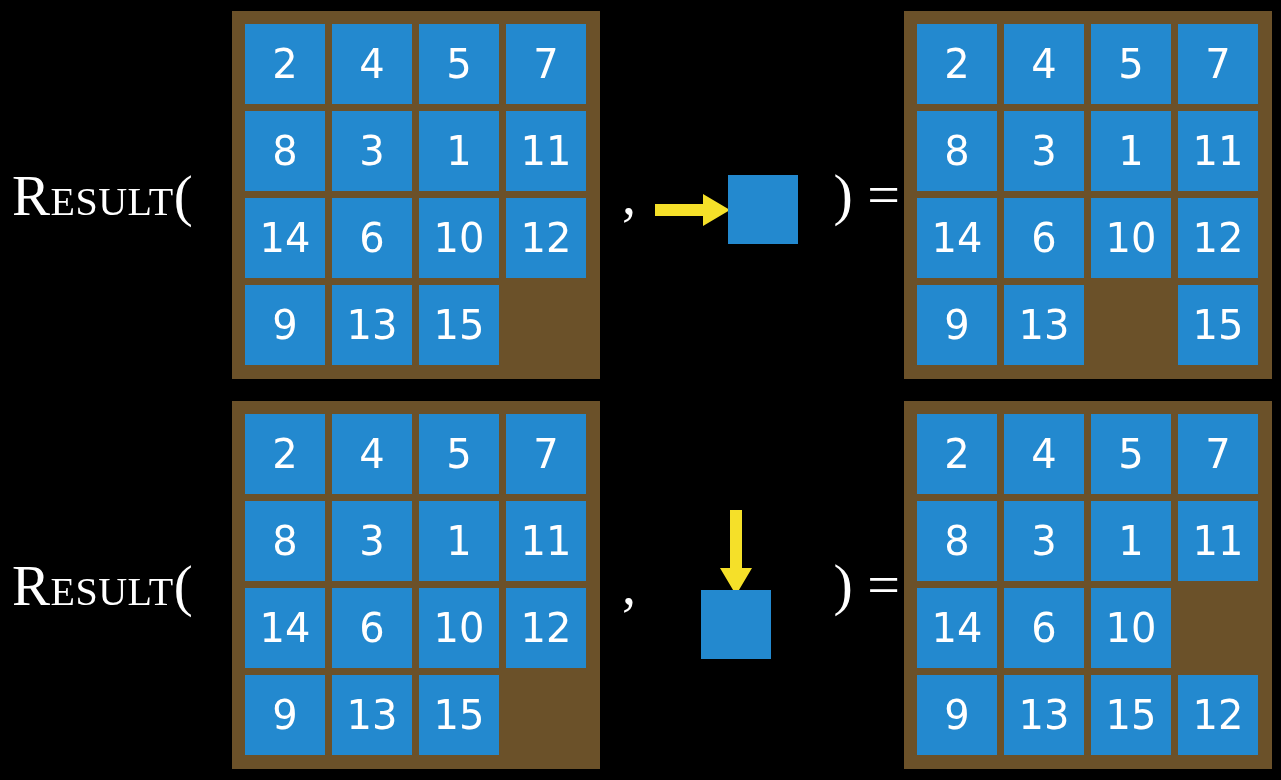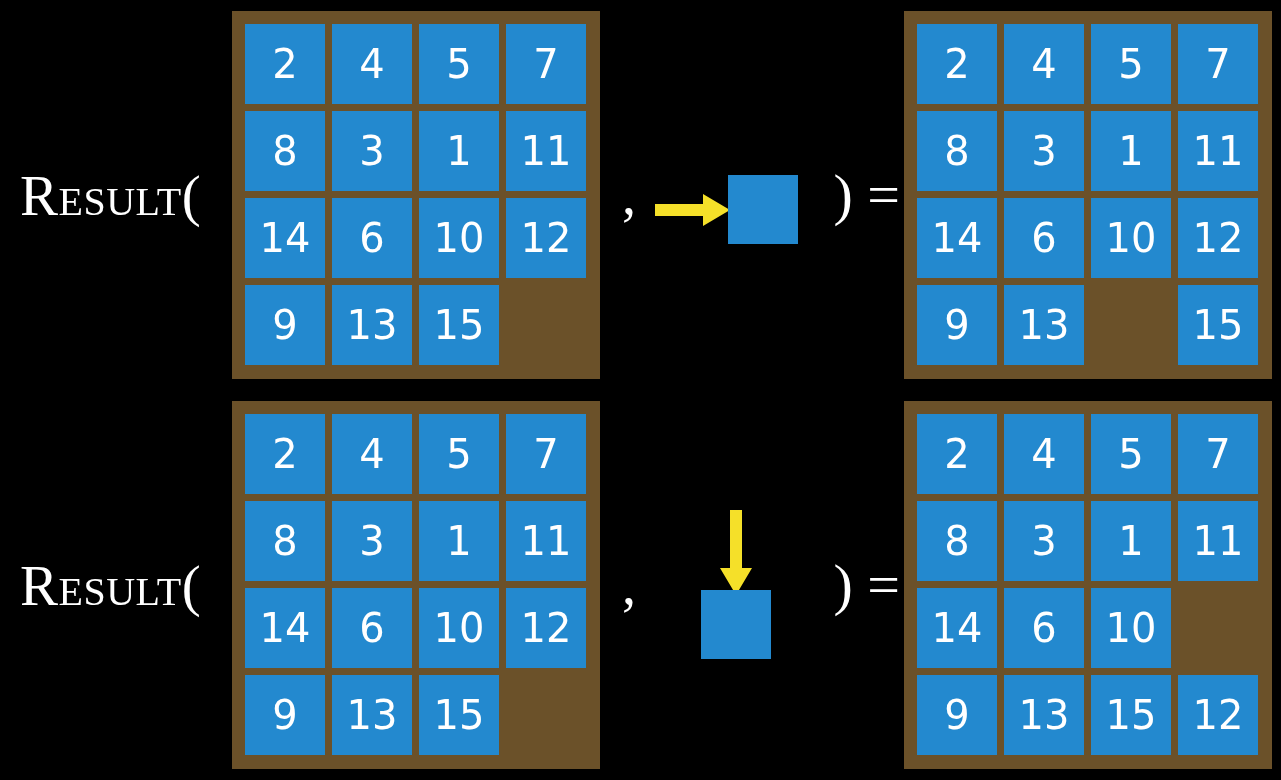--- a/index.html
+++ b/index.html
@@ -21,21 +21,21 @@
     left: 0;
     width: 1281px;
     height: 390px;
   }
   #row-0 { top: 0px; }
   #row-1 { top: 390px; }
 
   
   .result-label {
     position: absolute;
-    left: 20px;
+    left: 12px;
     top: 50%;
     transform: translateY(-50%);
     color: #ffffff;
     font-family: "Liberation Serif", "DejaVu Serif", serif;
     font-variant: small-caps;
     font-size: 57px;
     line-height: 1;
     letter-spacing: 0.5px;
     white-space: nowrap;
   }

